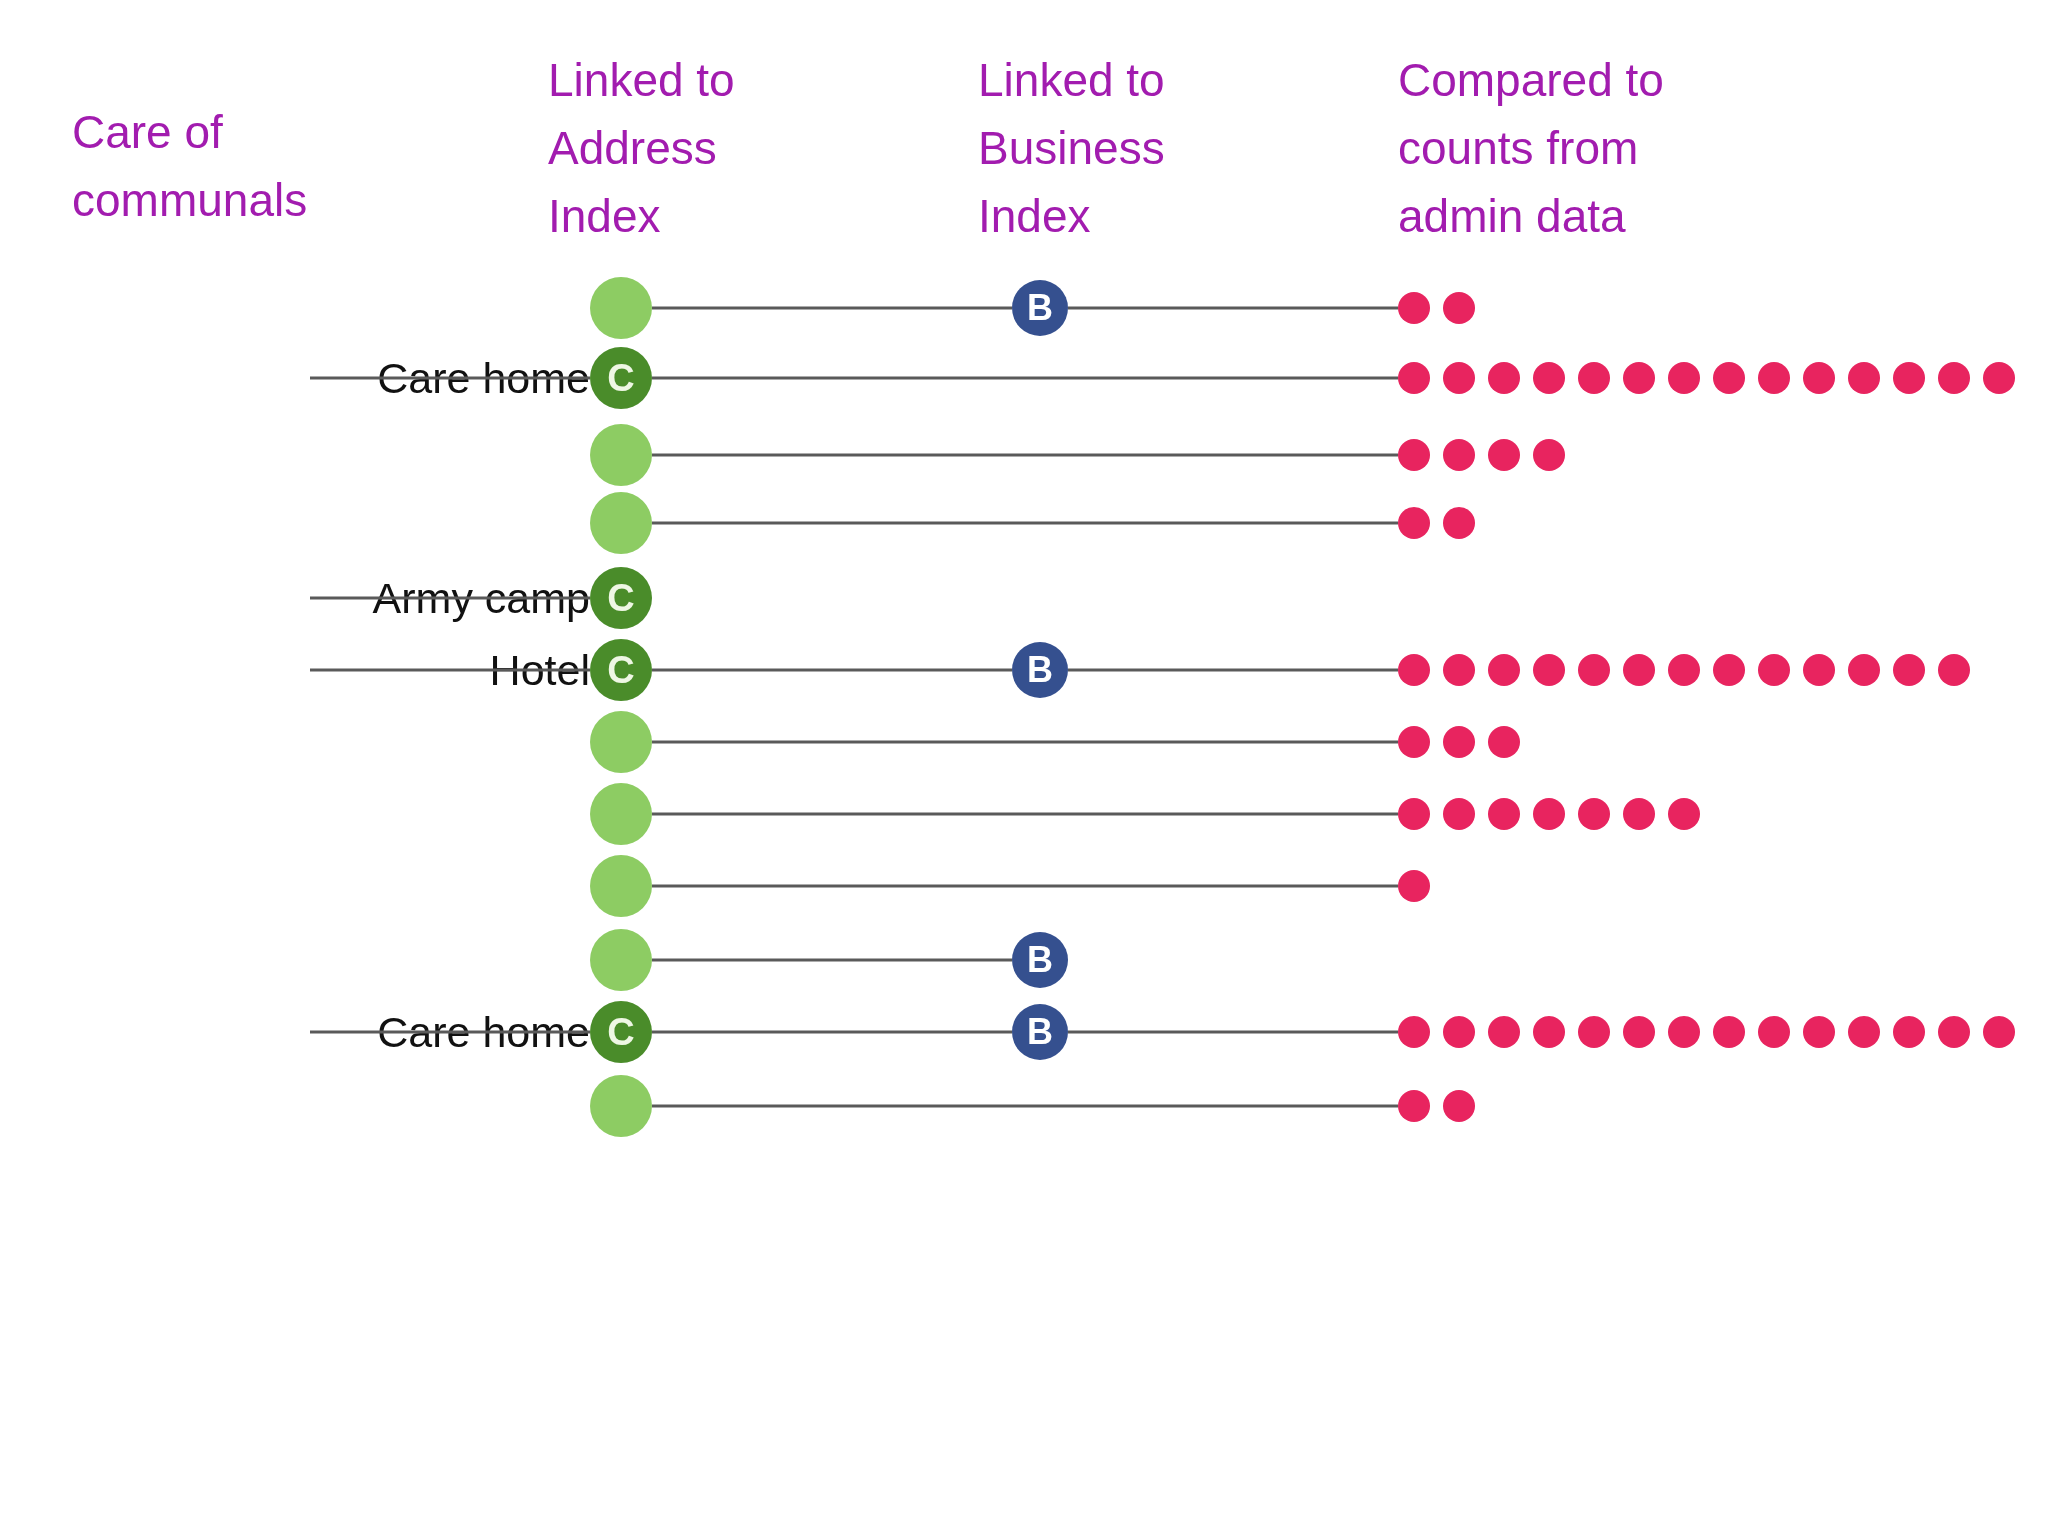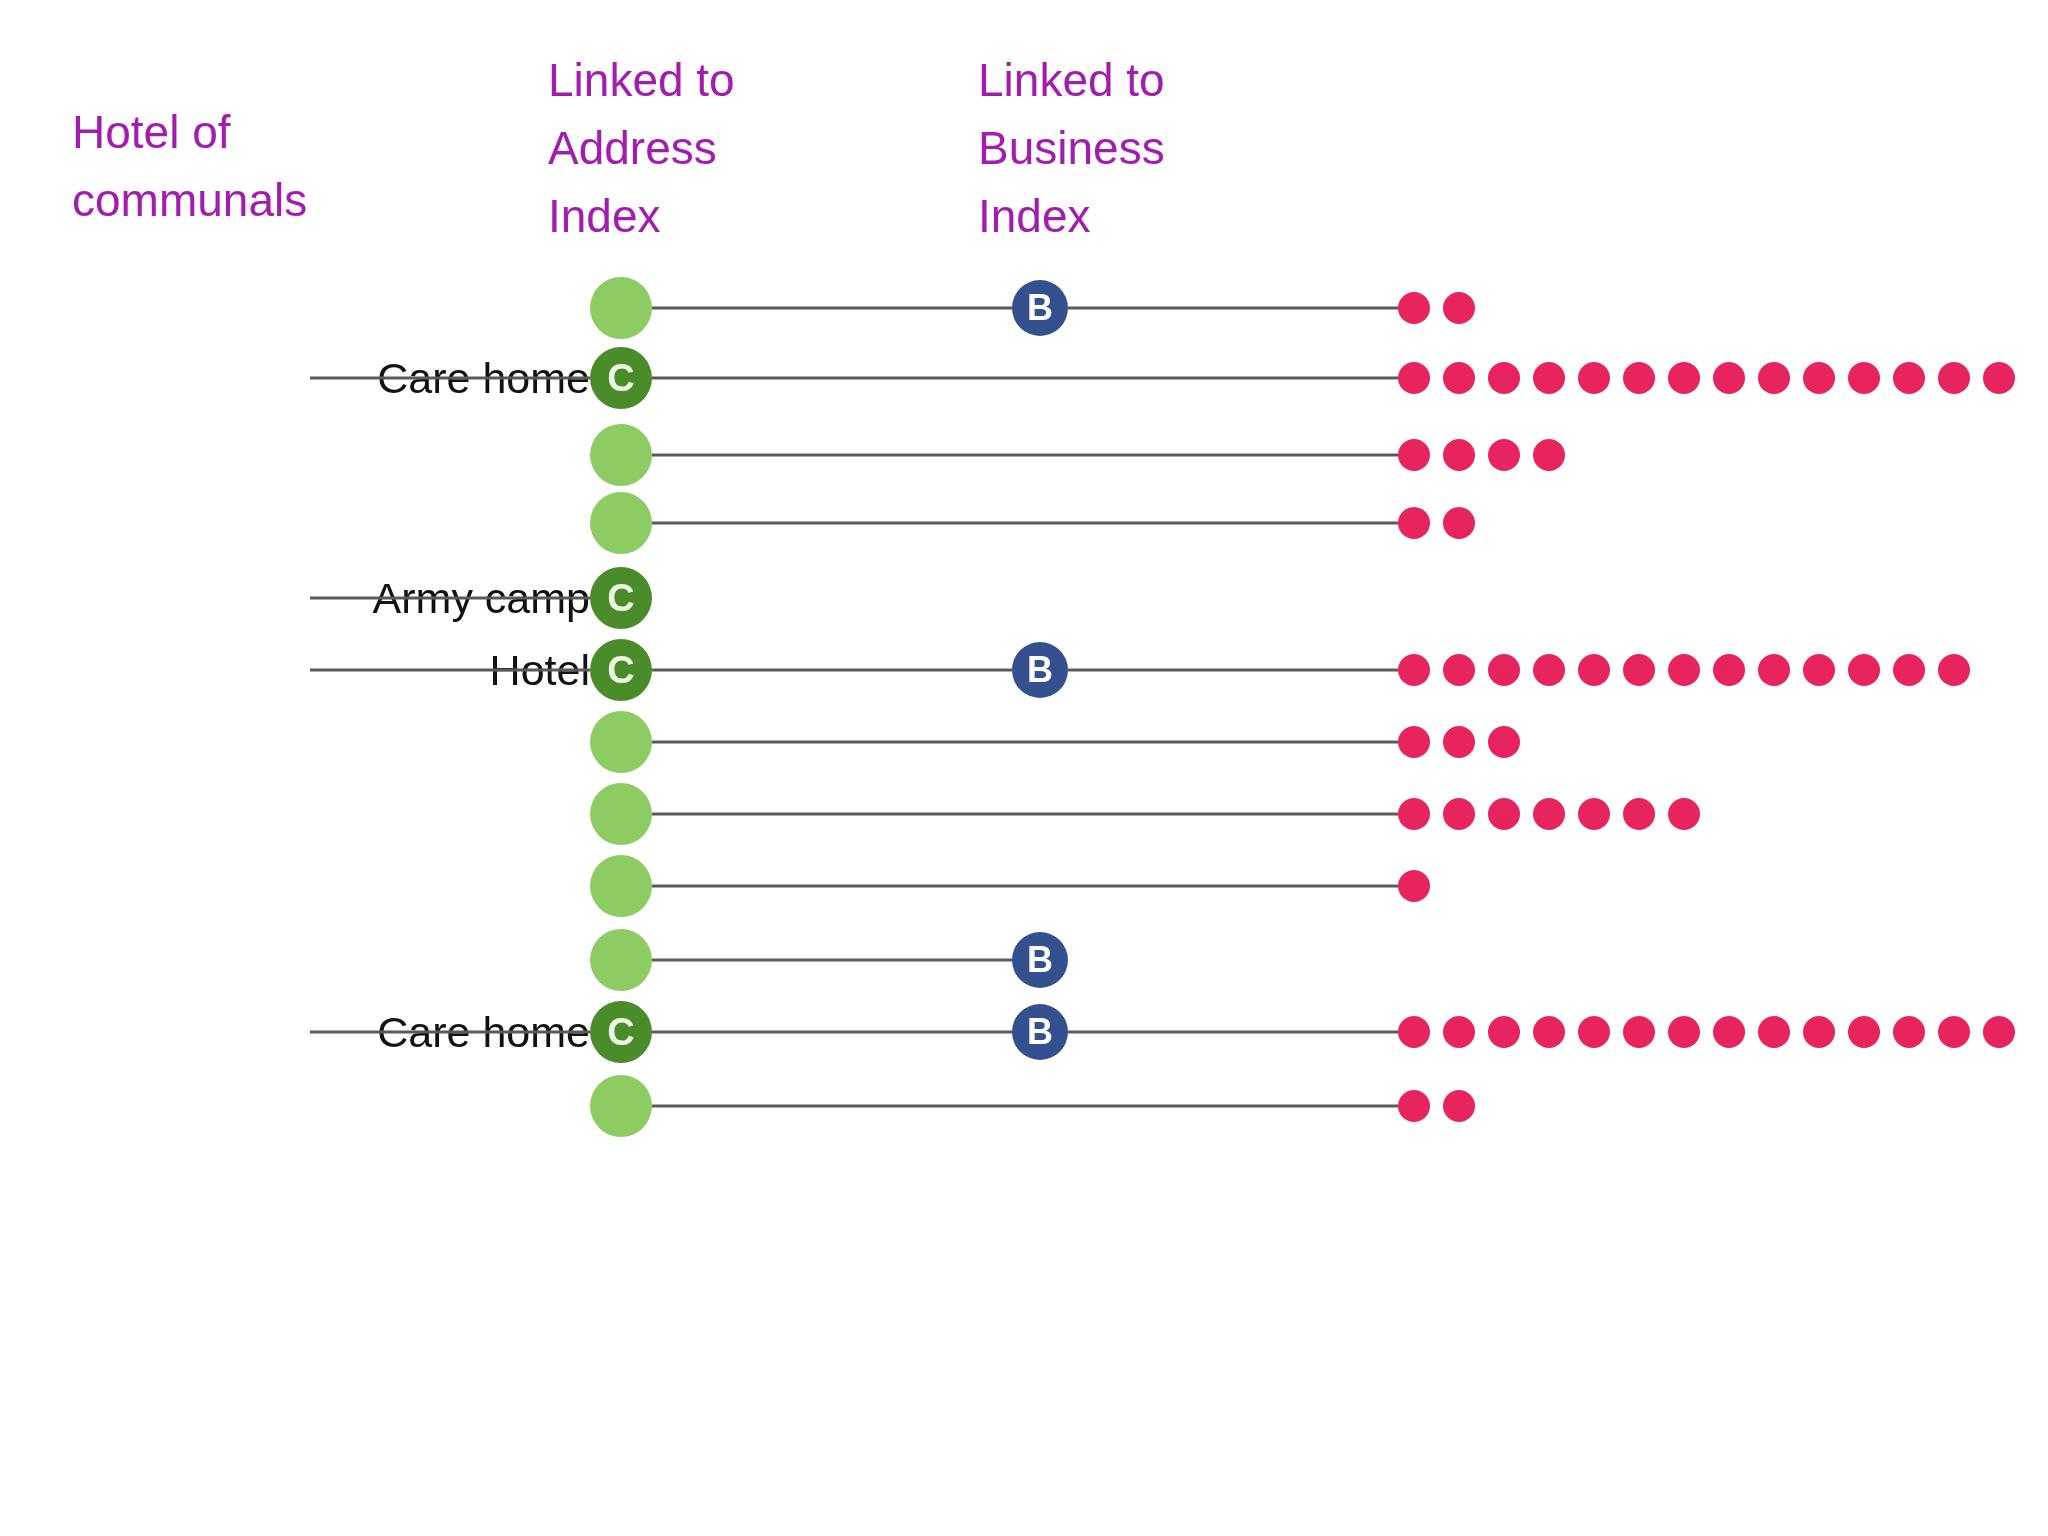--- a/index.html
+++ b/index.html
@@ -133,28 +133,31 @@
     height: 32px;
     border-radius: 50%;
     background: #e8245f;
     flex: 0 0 auto;
   }
 </style>
 </head>
 <body>
 
 <div id="headers">
-  <div class="col-head" id="head-lists">Hotel of
+  <div class="col-head" id="head-lists">Care of
 communals</div>
   <div class="col-head" id="head-address">Linked to
 Address
 Index</div>
   <div class="col-head" id="head-business">Linked to
 Business
 Index</div>
+  <div class="col-head" id="head-admin">Compared to
+counts from
+admin data</div>
 </div>
 
 <div id="rows">
     <div class="row" style="top: 308px;">
       <div class="link-line" style="left: 652px; width: 360px;"></div>
       <div class="link-line" style="left: 1068px; width: 330px;"></div>
       <div class="green-node"></div>
       <div class="blue-node">B</div>
       <div class="dots">
         <span class="dot"></span>

